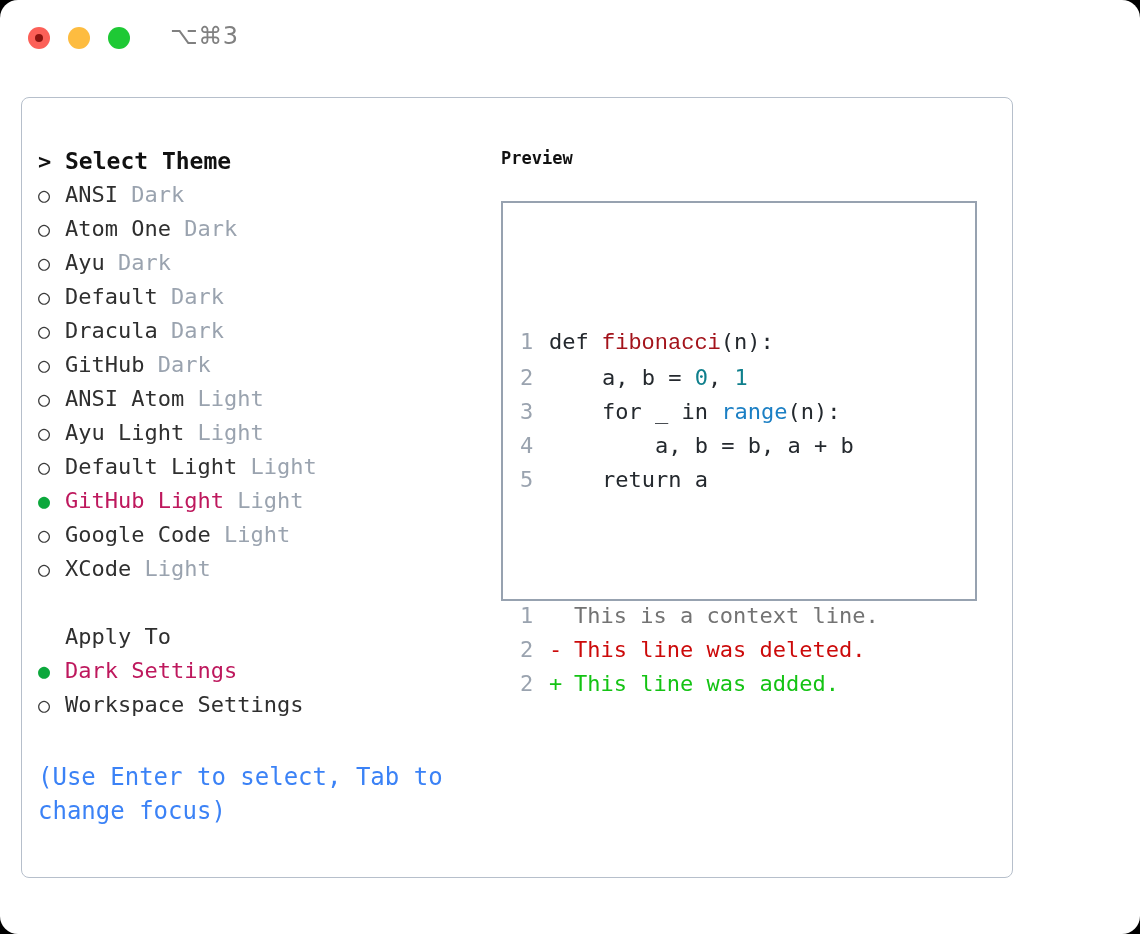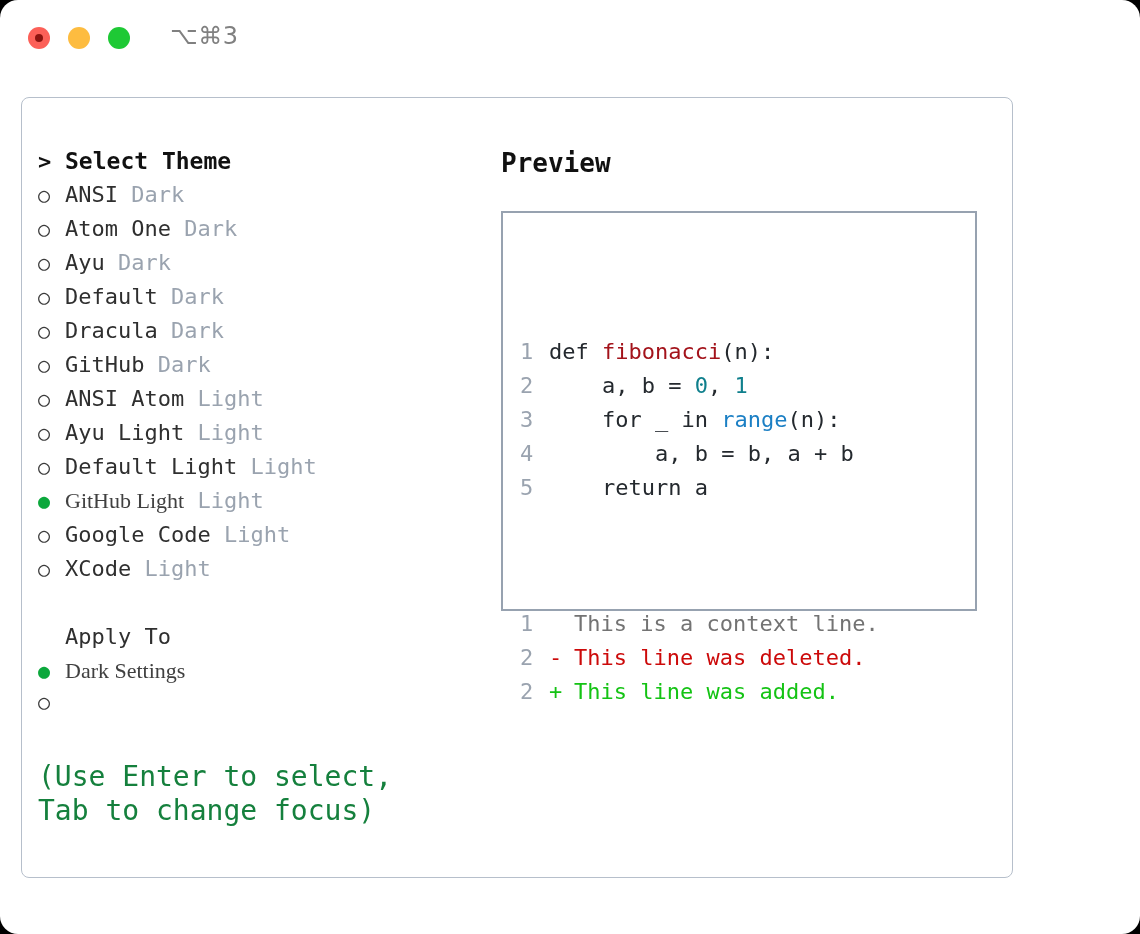--- a/index.html
+++ b/index.html
@@ -99,48 +99,48 @@
   .marker.blank { color: transparent; }
 
   .heading {
     font-weight: bold;
     color: #111111;
     font-size: 23px;
   }
   .heading .marker { font-weight: bold; color: #111111; font-size: 22px; }
 
   .name { color: #2f2f2f; }
-  .name.sel { color: #404040; font-family: Liberation Serif, serif; }
+  .name.sel { color: #be185d; }
   .variant { color: #9aa3af; }
   .sep { color: transparent; }
 
   .section-label {
     color: #2f2f2f;
     font-size: 22px;
   }
 
   .spacer { height: 34px; }
 
   .hint {
-    color: #15803d;
-    font-size: 28px;
+    color: #3b82f6;
+    font-size: 24px;
     line-height: 34px;
     width: 410px;
     white-space: normal;
   }
 
   
   .right-col {
     position: absolute;
     left: 479px;
     top: 50px;
     width: 500px;
   }
   .preview-title {
-    font-size: 26px;
+    font-size: 17px;
     font-weight: bold;
     color: #111111;
   }
   .preview-box {
     margin-top: 33px;
     width: 476px;
     height: 400px;
     border: 2px solid #97a2b0;
     box-sizing: border-box;
     background: #ffffff;
@@ -154,21 +154,21 @@
     line-height: 34px;
     white-space: pre;
   }
   .cline { display: flex; align-items: baseline; }
   .lno {
     width: 29px;
     flex: 0 0 29px;
     color: #9aa3af;
   }
   .tok-plain { color: #24292e; }
-  .tok-func  { color: #a3131b; }
+  .tok-func  { color: #a3131b; font-family: Liberation Mono, monospace; }
   .tok-num   { color: #0f7f8c; }
   .tok-builtin { color: #1b7fc4; }
 
   .diff { margin-top: 34px; }
   .dmark {
     width: 25px;
     flex: 0 0 25px;
   }
   .dctx  { color: #737373; }
   .ddel  { color: #cc0a0a; }
@@ -215,21 +215,21 @@
 
       <div class="spacer"></div>
 
       <div class="row">
         <span class="marker blank">○</span>
         <span class="section-label">Apply To</span>
       </div>
 
       <div id="apply-items">
           <div class="row"><span class="marker sel">●</span><span class="name sel">Dark Settings</span></div>
-          <div class="row"><span class="marker">○</span></div>
+          <div class="row"><span class="marker">○</span><span class="name">Workspace Settings</span></div>
         </div>
 
       <div class="spacer"></div>
 
       <div class="hint">(Use Enter to select, Tab to change focus)</div>
     </div>
 
     <div class="right-col">
       <div class="preview-title">Preview</div>
       <div class="preview-box">

